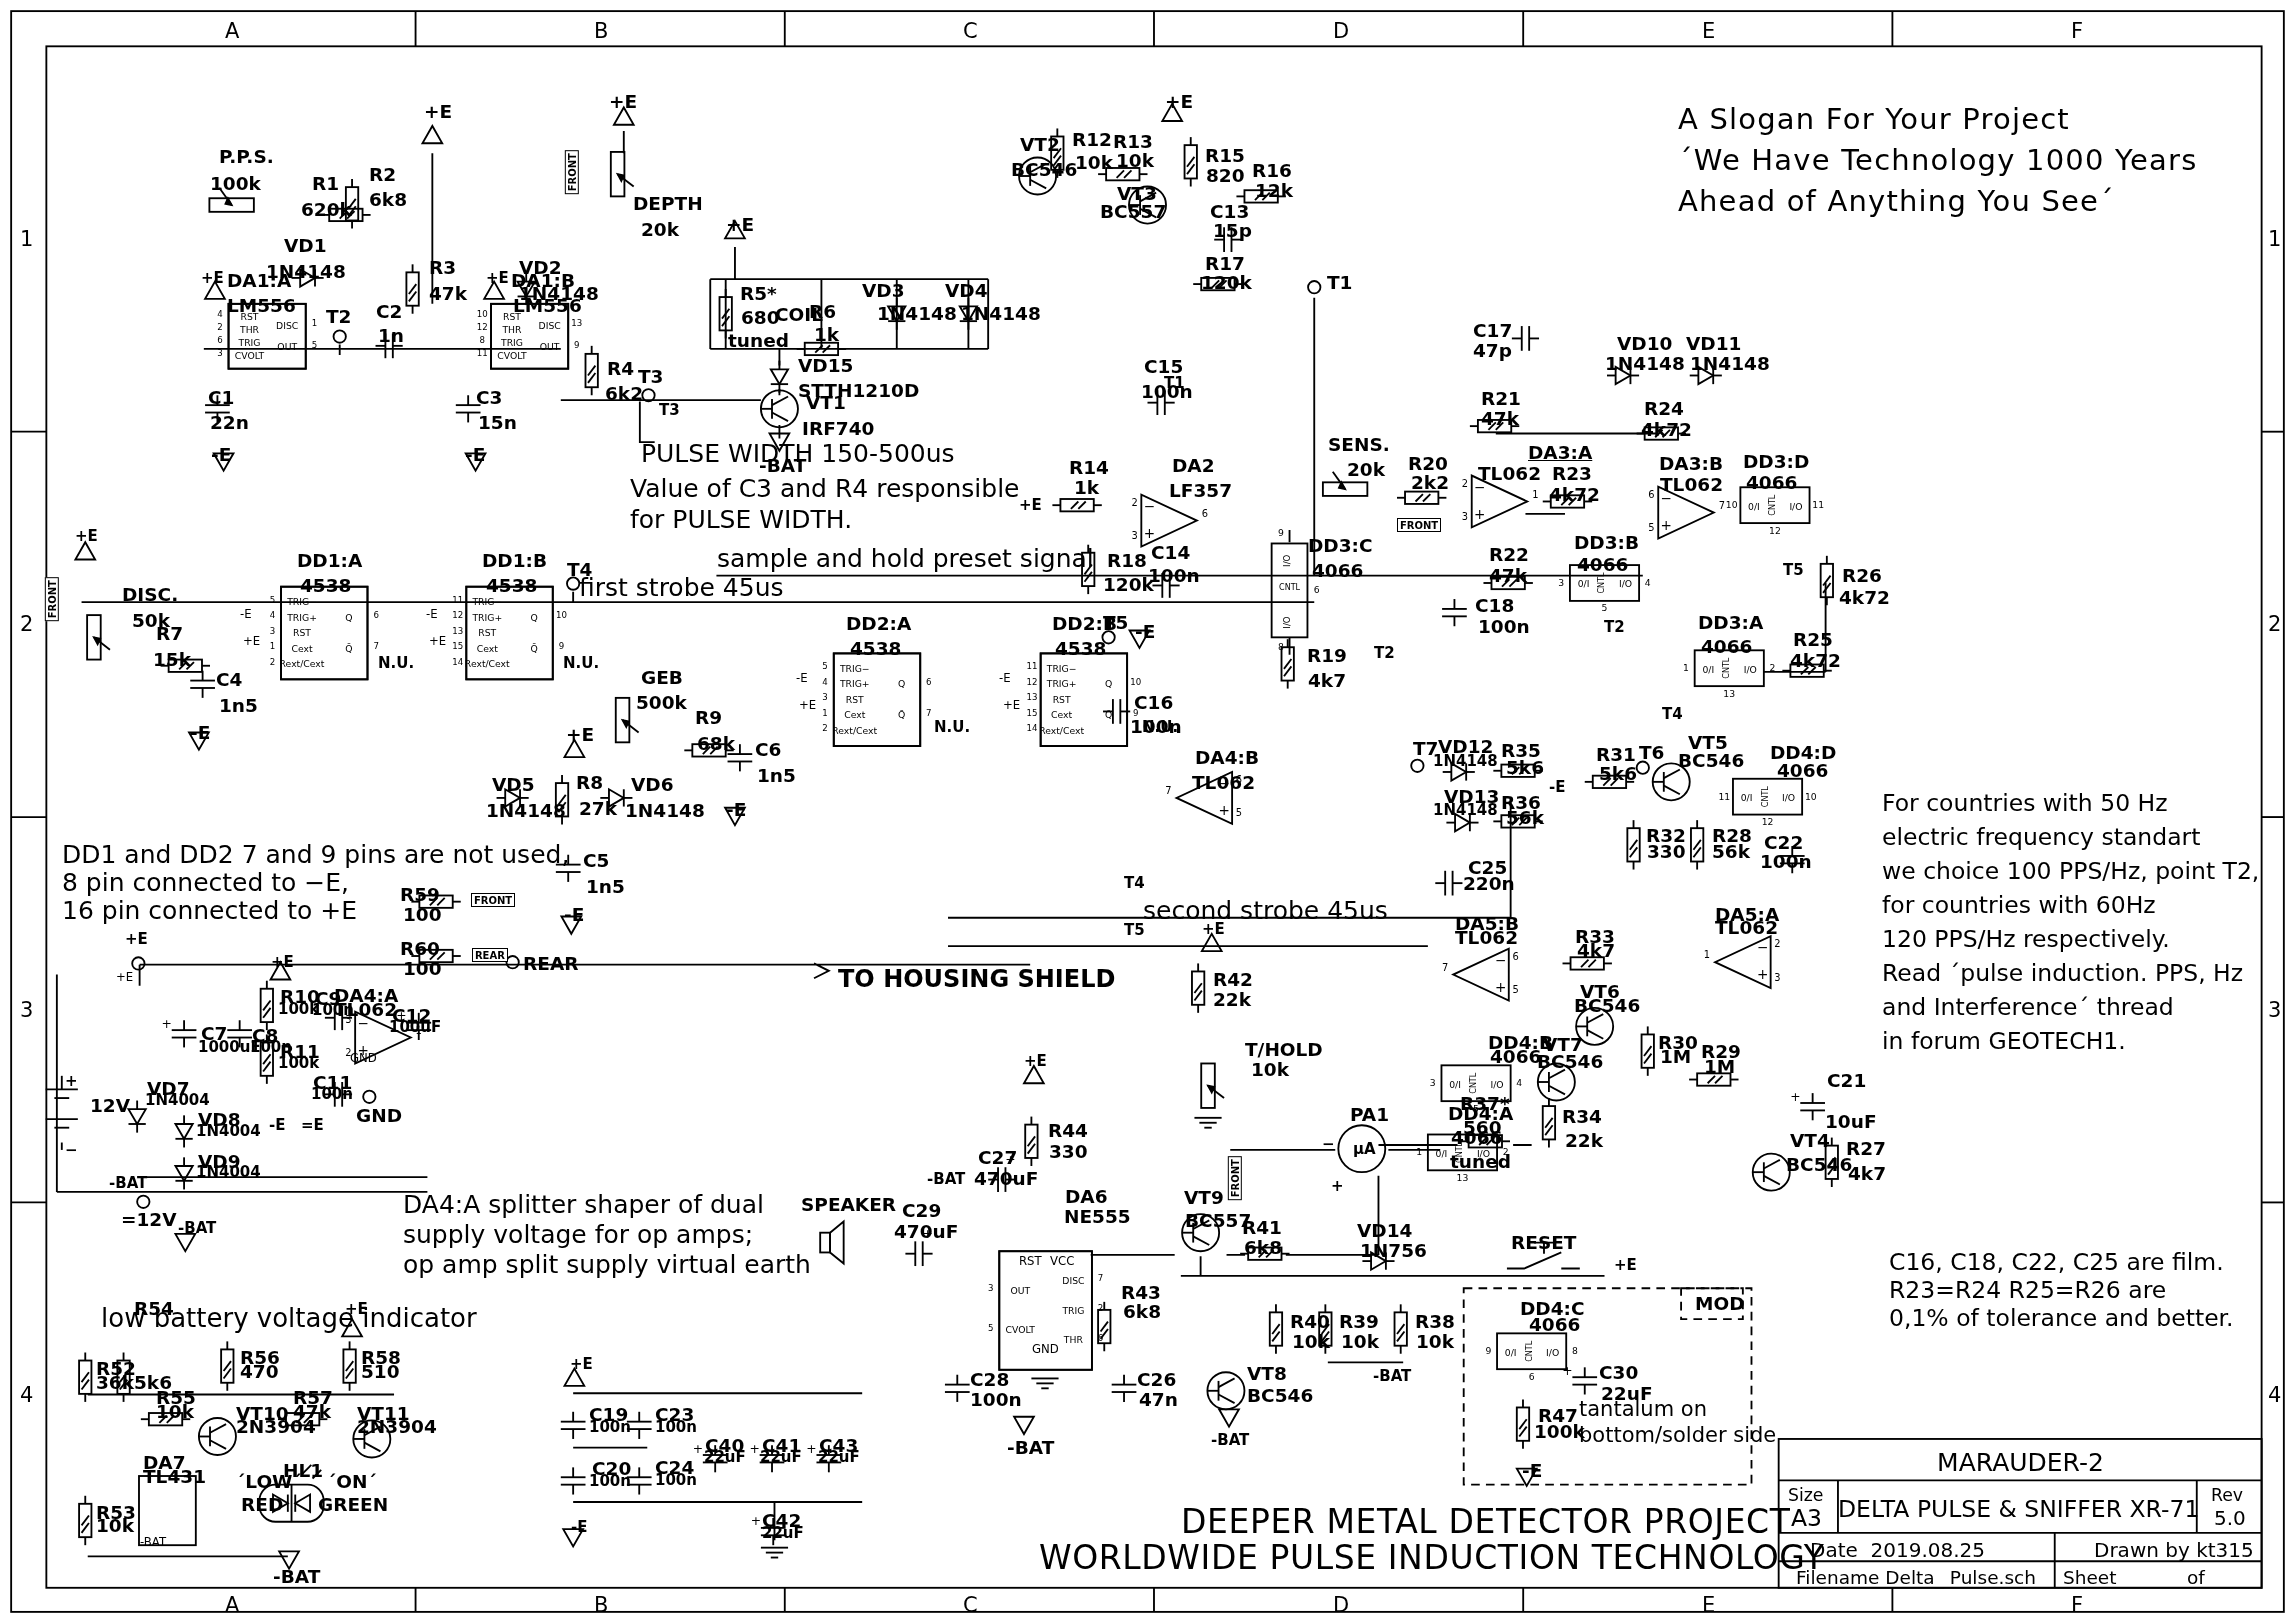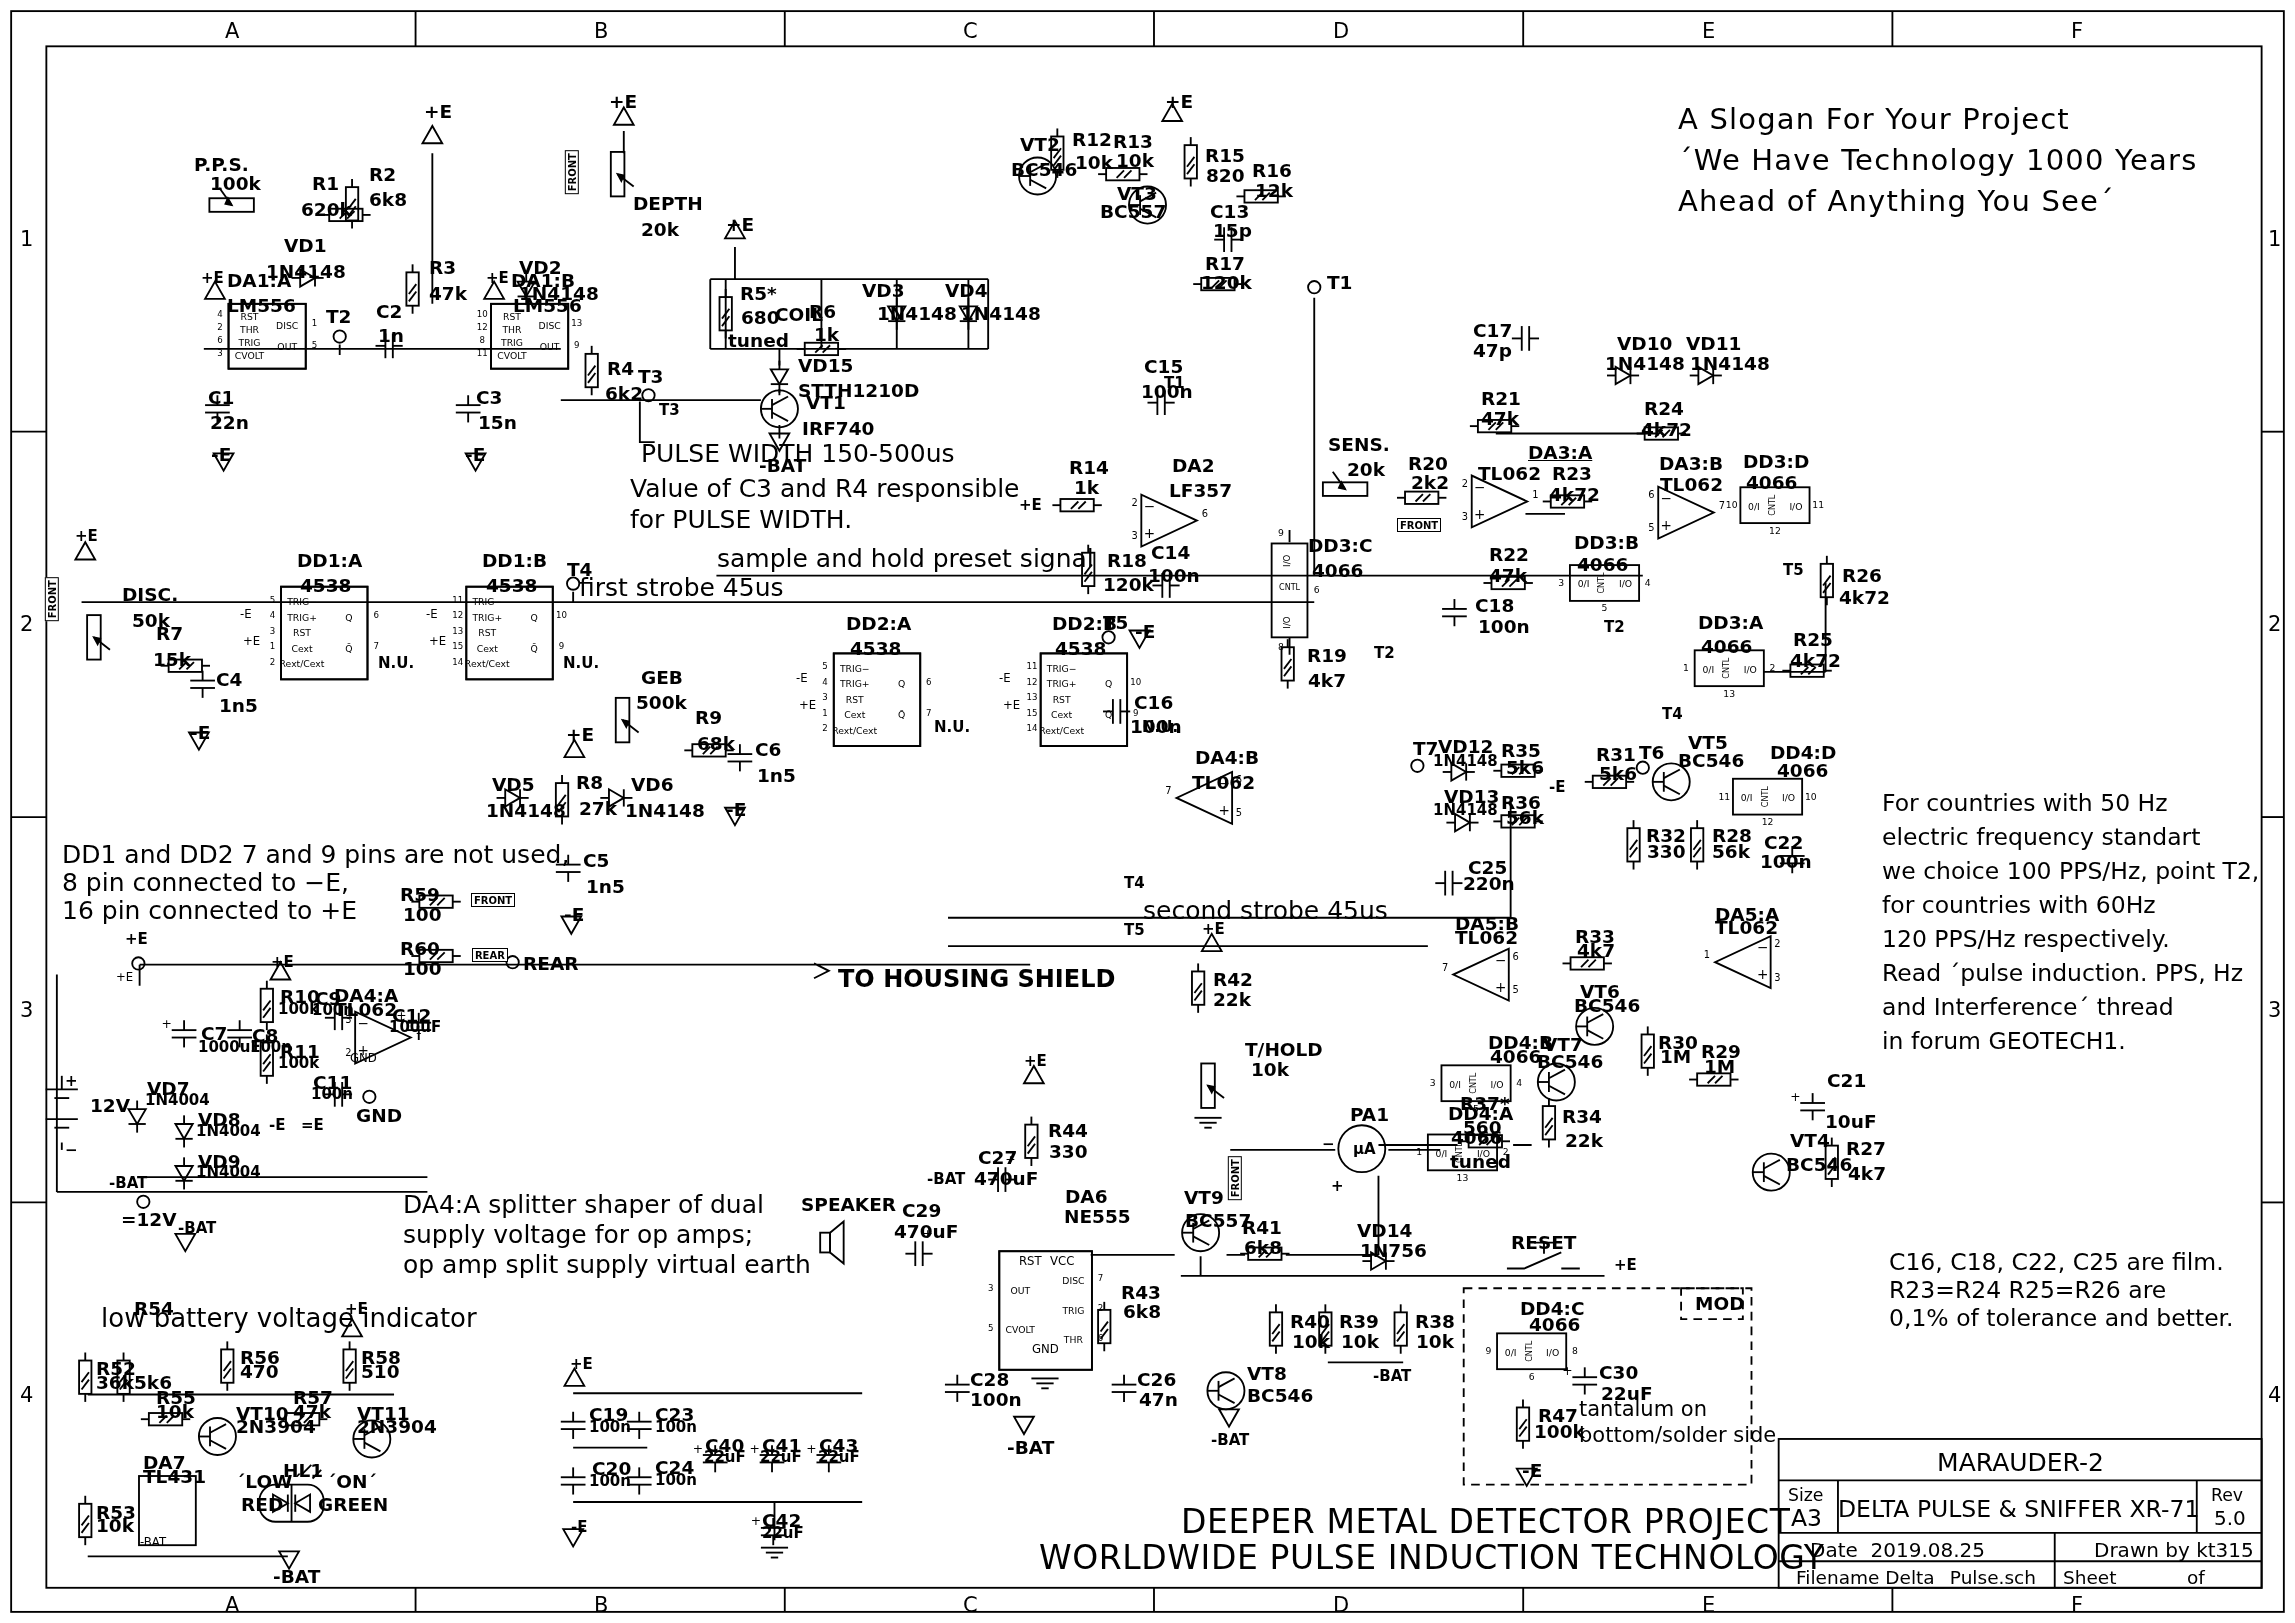--- a/index.html
+++ b/index.html
@@ -964,21 +964,21 @@
 op amp split supply virtual earth</div>
       <div class="note" style="left: 101px; top: 1303px; position: absolute; font: 26px / 30px &quot;DejaVu Sans&quot;, sans-serif;">low battery voltage indicator</div>
       <div class="note" style="left: 1579px; top: 1396px; position: absolute; font: 21px / 26px &quot;DejaVu Sans&quot;, sans-serif;">tantalum on
 bottom/solder side</div>
       <div class="tag v" style="left: 579px; top: 180px; position: absolute;">FRONT</div>
       <div class="tag v" style="left: 59px; top: 607px; position: absolute;">FRONT</div>
       <div class="tag" style="left: 1397px; top: 518px; position: absolute;">FRONT</div>
       <div class="tag v" style="left: 1242px; top: 1186px; position: absolute;">FRONT</div>
       <div class="tag" style="left: 471px; top: 893px; position: absolute;">FRONT</div>
       <div class="tag" style="left: 472px; top: 948px; position: absolute;">REAR</div>
-      <div class="lab" style="left: 194px; top: 148px; position: absolute; margin-top: 8px;">P.P.S.</div>
+      <div class="lab" style="left: 219px; top: 148px; position: absolute;">P.P.S.</div>
       <div class="lab" style="left: 210px; top: 175px; position: absolute;">100k</div>
       <div class="lab" style="left: 312px; top: 175px; position: absolute;">R1</div>
       <div class="lab" style="left: 301px; top: 201px; position: absolute;">620k</div>
       <div class="lab" style="left: 284px; top: 237px; position: absolute;">VD1</div>
       <div class="lab" style="left: 266px; top: 263px; position: absolute;">1N4148</div>
       <div class="lab" style="left: 369px; top: 166px; position: absolute;">R2</div>
       <div class="lab" style="left: 369px; top: 191px; position: absolute;">6k8</div>
       <div class="lab" style="left: 429px; top: 259px; position: absolute;">R3</div>
       <div class="lab" style="left: 429px; top: 285px; position: absolute;">47k</div>
       <div class="lab" style="left: 519px; top: 259px; position: absolute;">VD2</div>

